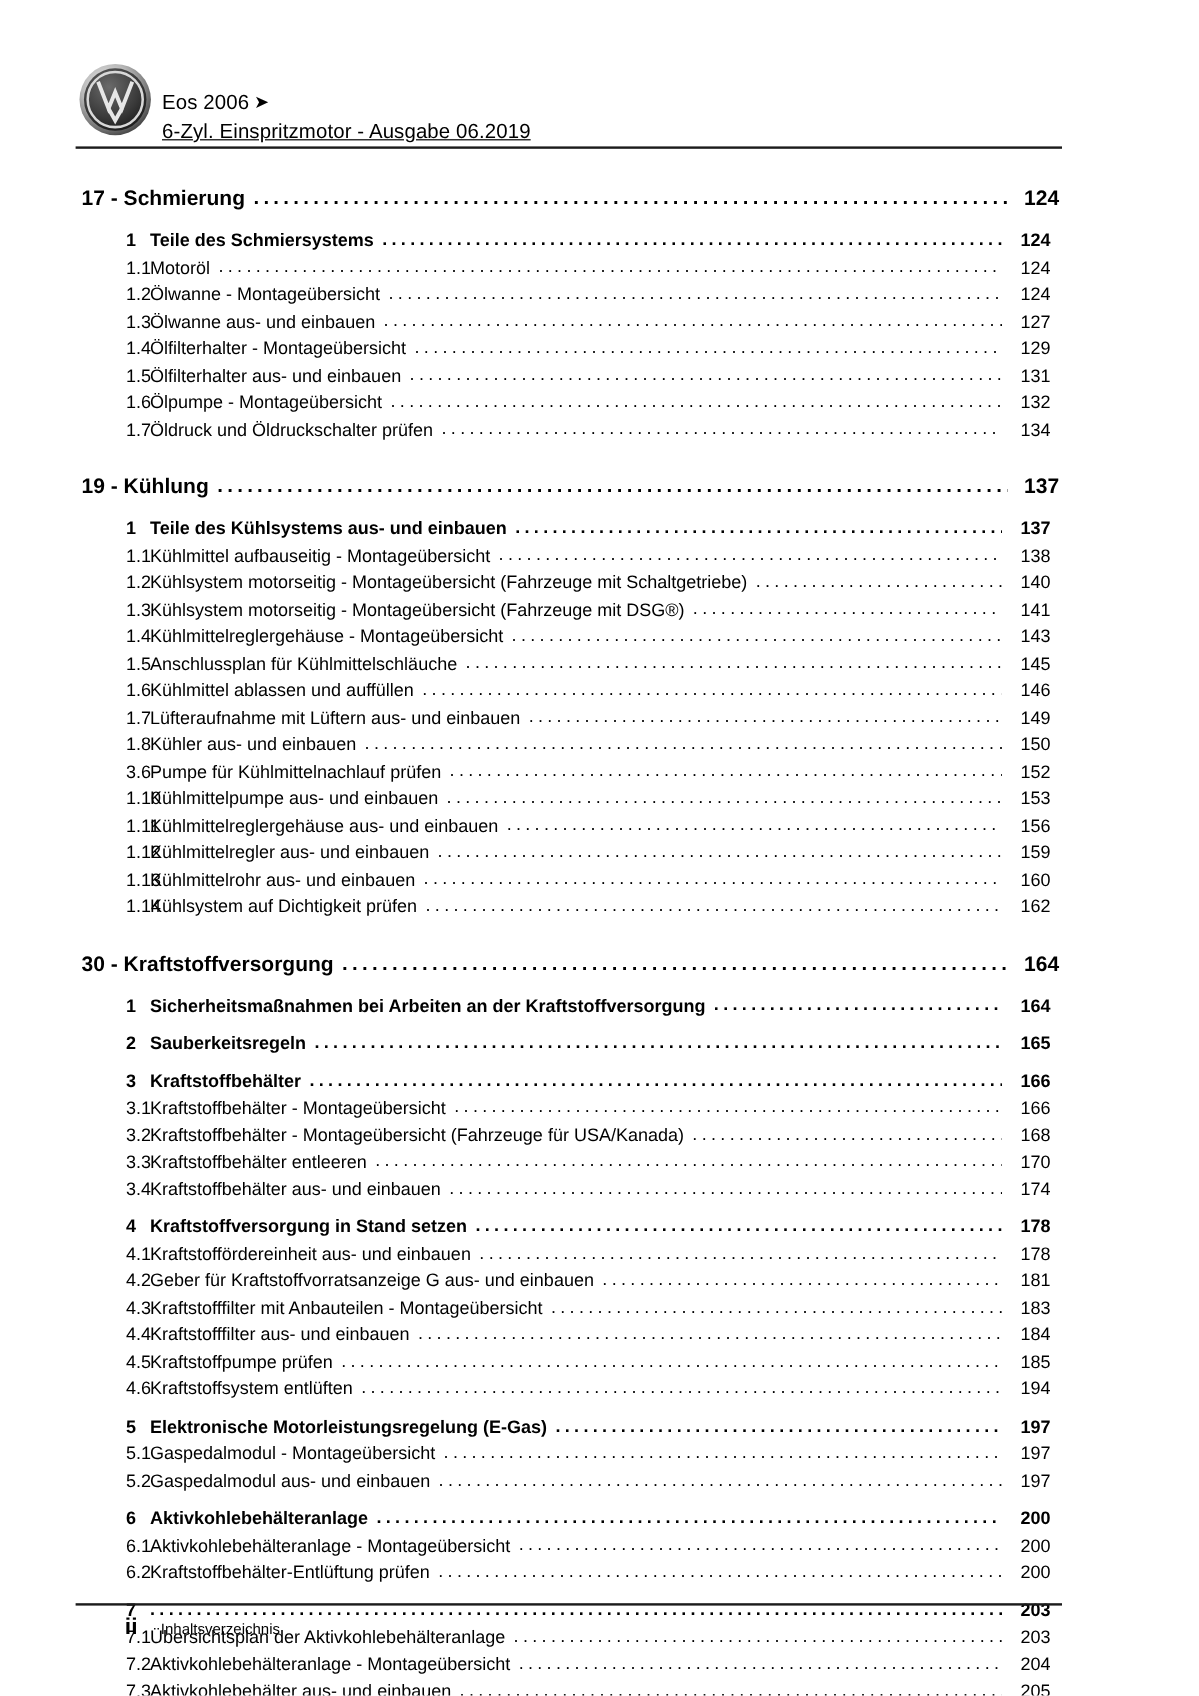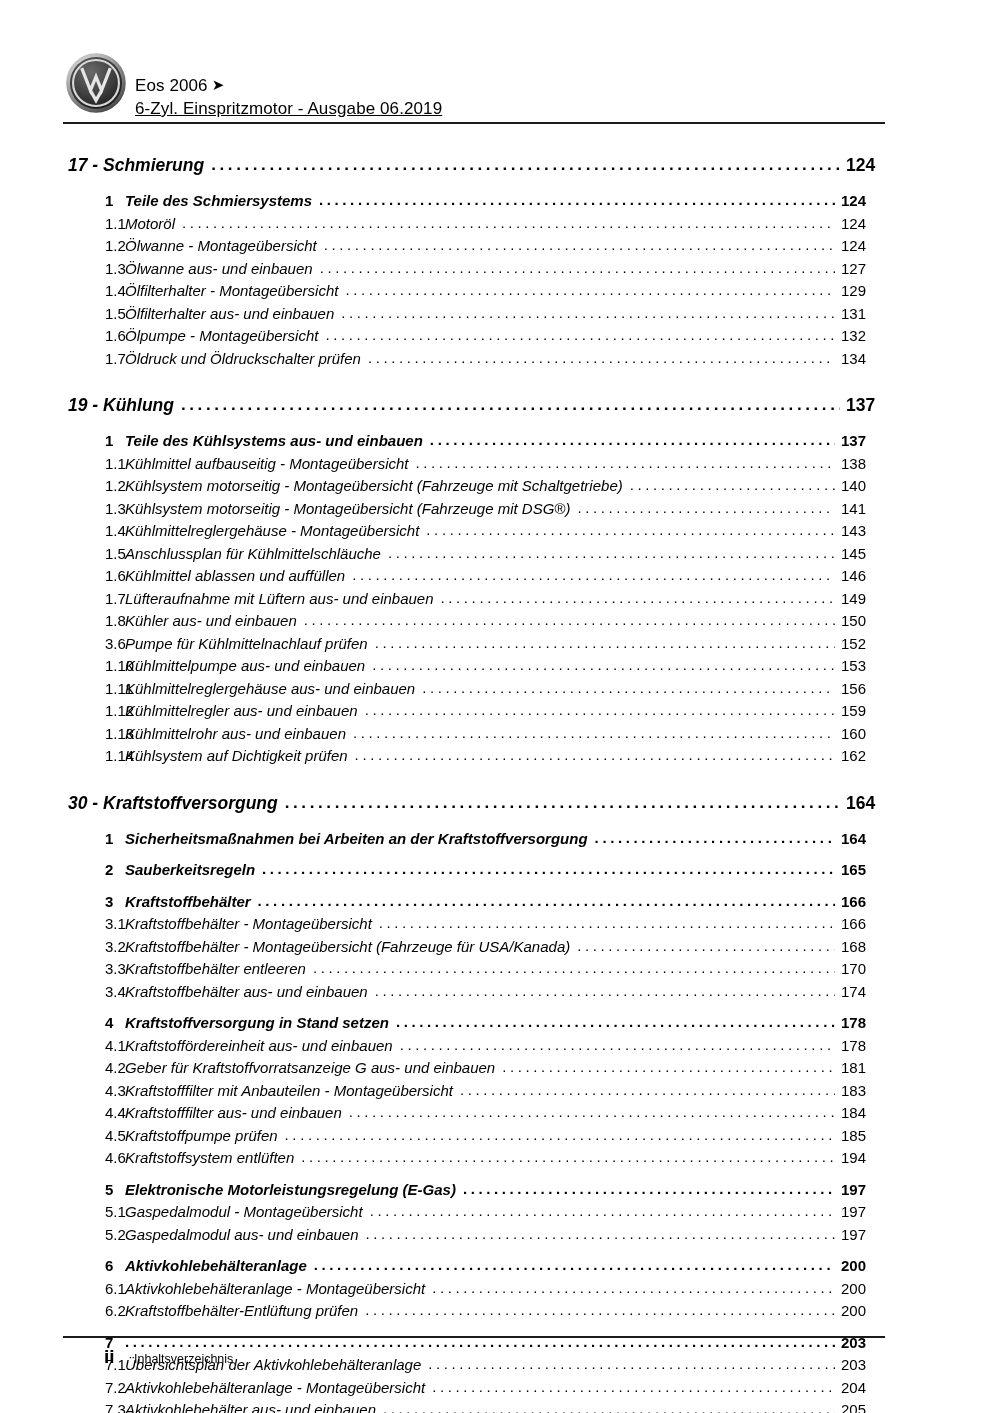--- a/index.html
+++ b/index.html
@@ -121,38 +121,37 @@
     width: 62px;
     flex: 0 0 62px;
     text-align: left;
     padding-left: 42px;
     box-sizing: border-box;
   }
 
   .r-title {
     flex: 0 0 auto;
     padding-right: 7px;
-    font-style: italic;
   }
 
   .leader {
     flex: 1 1 auto;
     overflow: hidden;
     white-space: nowrap;
     letter-spacing: 3.6px;
     color: #000;
     font-size: 15px;
     position: relative;
     top: -1px;
   }
 
   .r-page {
     flex: 0 0 auto;
     width: 44px;
-    text-align: left;
+    text-align: center;
     padding-left: 6px;
   }
 
   
   .section-space { height: 20px; }
 
   
   .footer-rule {
     position: absolute;
     left: 63px;

